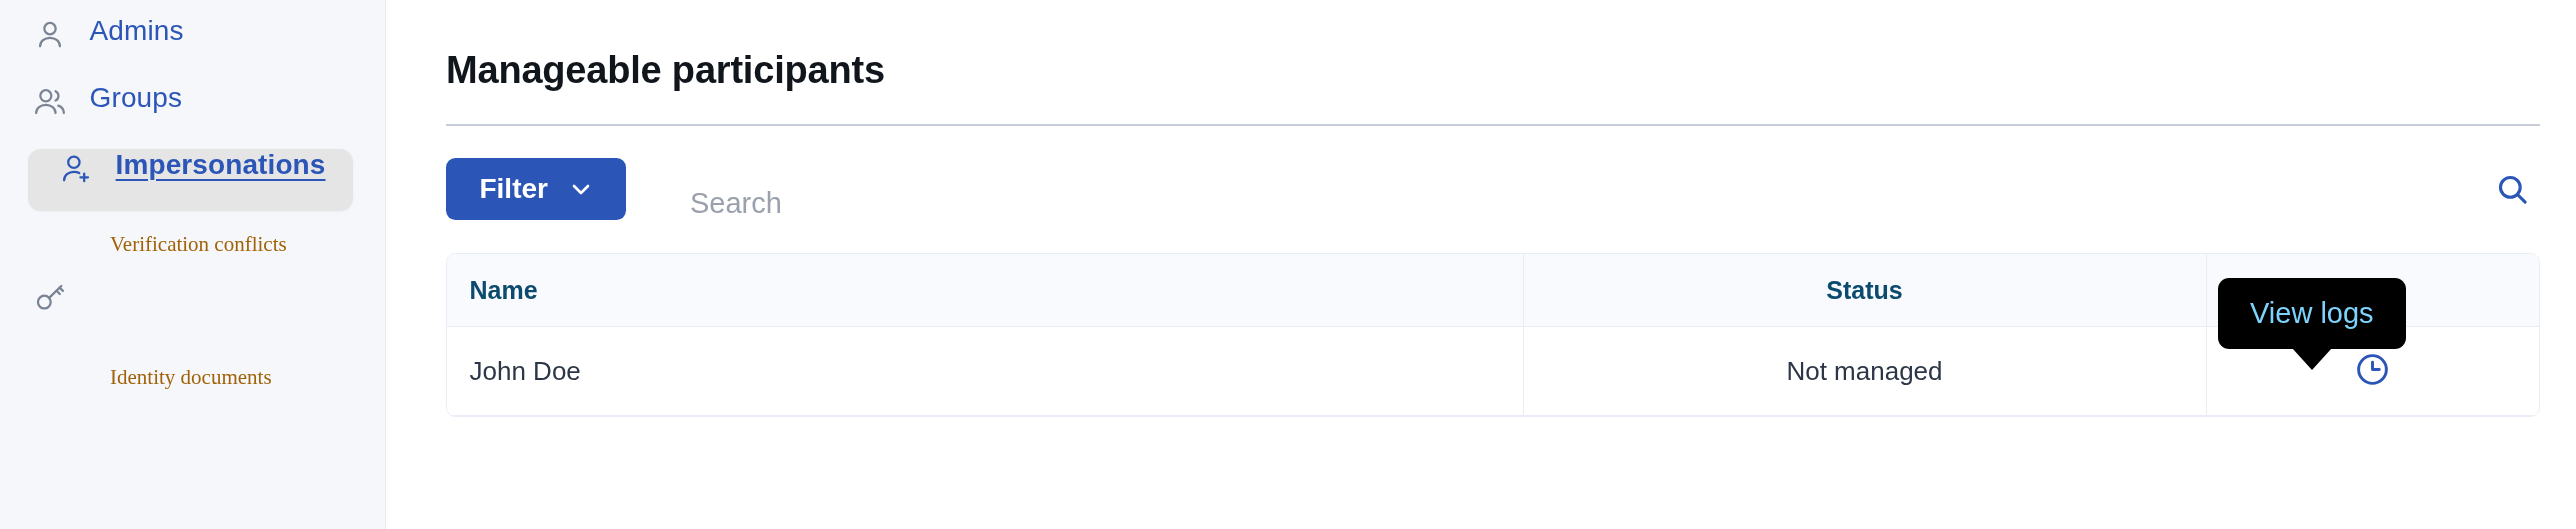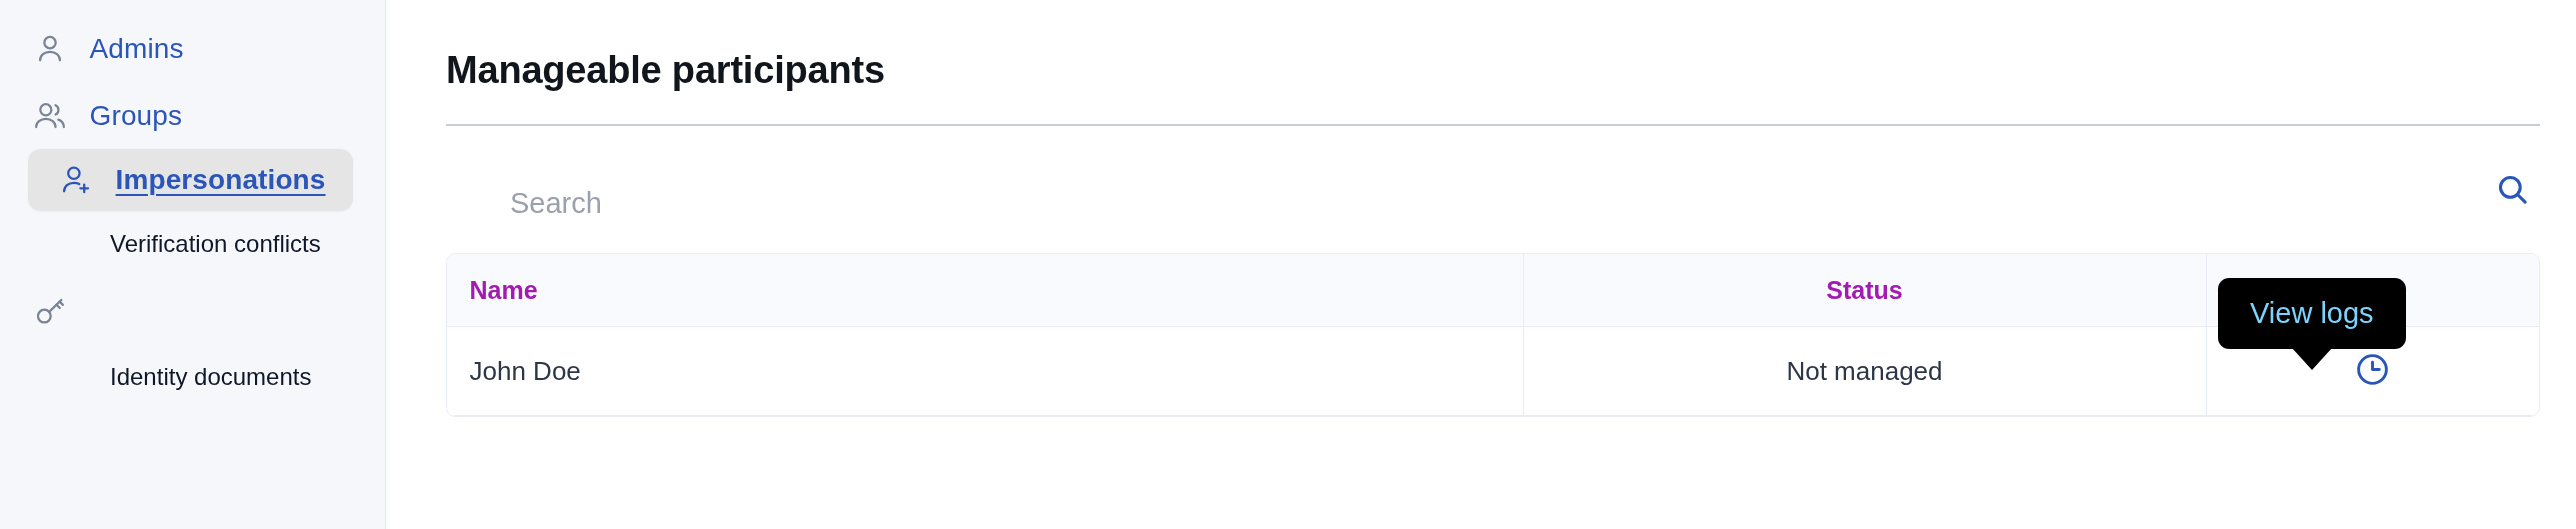--- a/index.html
+++ b/index.html
@@ -27,21 +27,21 @@
     min-width: 386px;
     height: 530px;
     background: #f5f7fa;
     border-right: 1.9px solid #e5e9f0;
     padding-top: 15px;
     position: relative;
   }
 
   .nav-item {
     display: flex;
-    align-items: center;
+    align-items: flex-start;
     height: 67px;
     padding-left: 30px;
     cursor: pointer;
     position: relative;
   }
 
   .nav-item .nav-icon {
     width: 39px;
     min-width: 39px;
     height: 39px;
@@ -77,23 +77,24 @@
 
   .nav-sub {
     display: flex;
     align-items: center;
     height: 66px;
     padding-left: 110px;
     cursor: pointer;
   }
 
   .nav-sub .nav-label {
-    font-size: 24px;
-    color: #0f172a;
+    font-size: 21px;
+    color: #a16207;
     white-space: nowrap;
+    font-family: Liberation Serif, serif;
   }
 
   
   .main {
     flex: 1;
     height: 530px;
     padding: 0 36px 0 60px;
     position: relative;
     overflow: hidden;
     background: #ffffff;
@@ -185,21 +186,21 @@
   table.data-table {
     width: 100%;
     border-collapse: collapse;
     table-layout: fixed;
   }
 
   table.data-table th {
     background: #f8fafd;
     font-size: 25px;
     font-weight: bold;
-    color: #a21caf;
+    color: #0c4a6e;
     height: 73px;
     border-bottom: 0.9px solid #e8edf5;
     border-right: 0.9px solid #e8edf5;
     text-align: center;
     padding: 0 22.5px;
   }
   table.data-table th:first-child { text-align: left; }
   table.data-table th:last-child  { border-right: none; }
 
   table.data-table td {
@@ -323,20 +324,28 @@
 
   </nav>
 
   <main class="main">
 
     <h1 class="page-title">Manageable participants</h1>
     <div class="title-rule"></div>
 
     <div class="toolbar">
 
+      <button class="filter-btn">
+        <span>Filter</span>
+        <span style="display:flex;align-items:center;">
+          <svg width="24" height="24" viewBox="0 0 24 24" fill="none" stroke="#ffffff" stroke-width="2.6" stroke-linecap="round" stroke-linejoin="round">
+            <path d="M5 9l7 7 7-7"></path>
+          </svg>
+        </span>
+      </button>
 
       <div class="search-box">
         <input class="search-input" type="text" value="" placeholder="Search" style="">
       </div>
 
       <button class="search-icon-btn">
         <span style="display:flex;">
           <svg width="37" height="37" viewBox="0 0 24 24" fill="none" stroke="#2b56b8" stroke-width="2" stroke-linecap="round" stroke-linejoin="round">
             <circle cx="10.6" cy="10.6" r="6.4"></circle>
             <path d="M15.4 15.4 20.2 20.2"></path>

